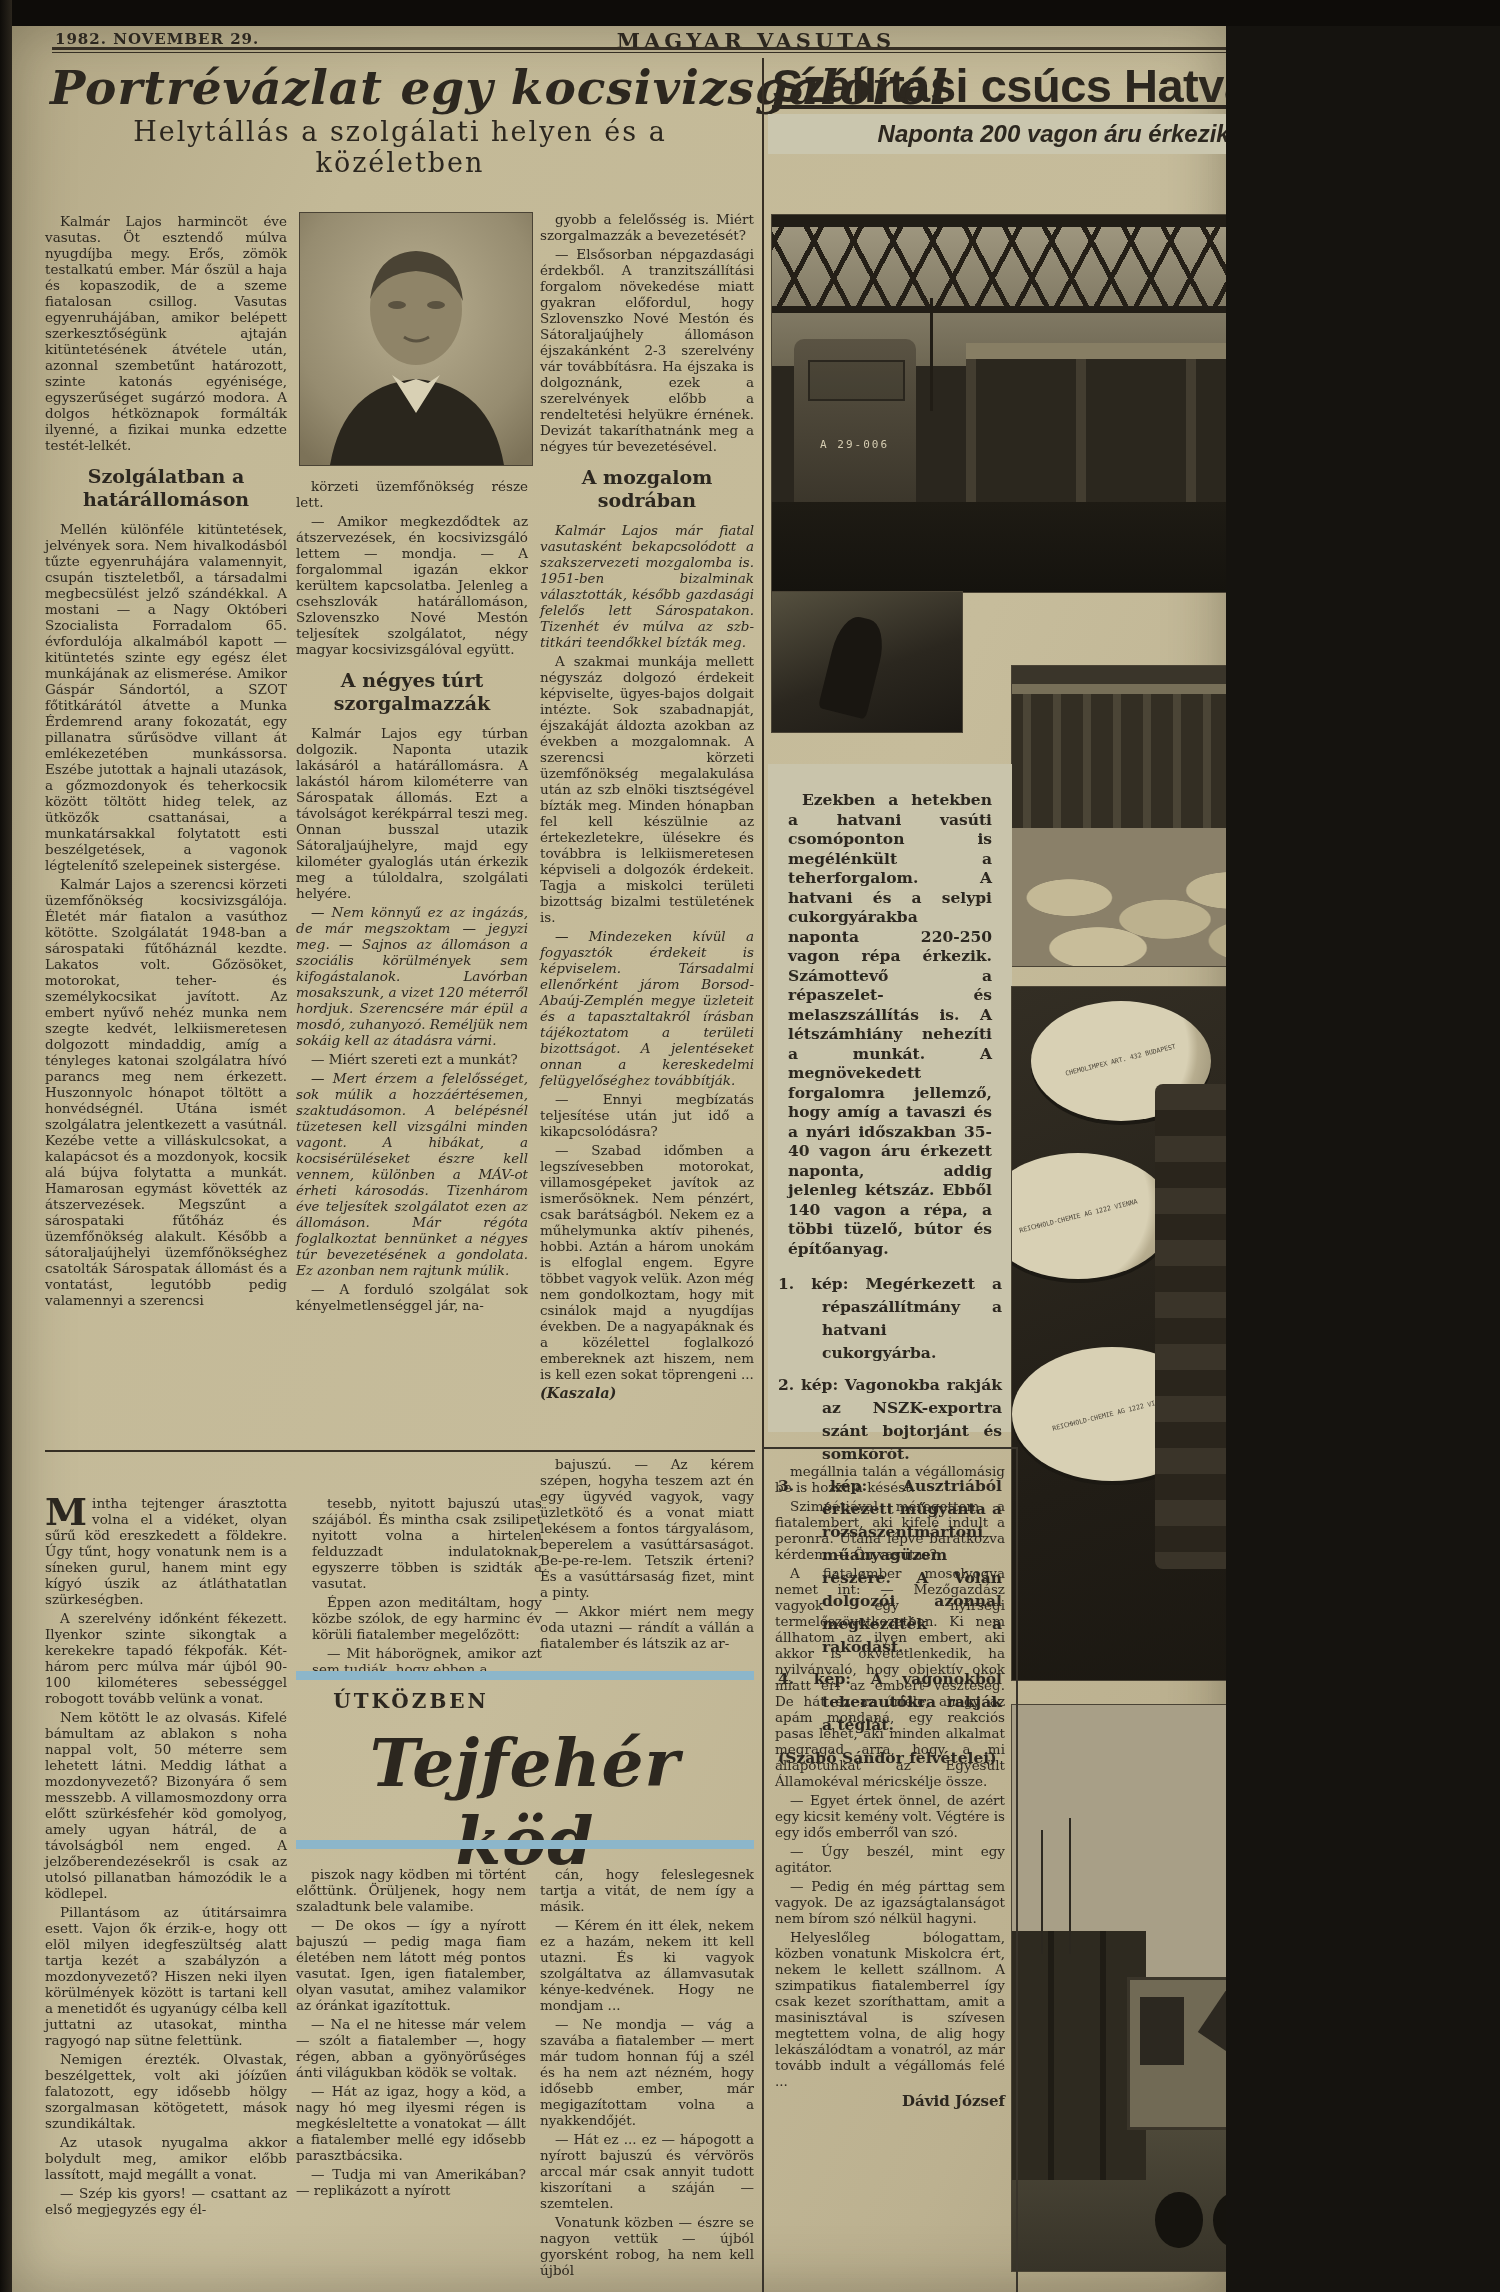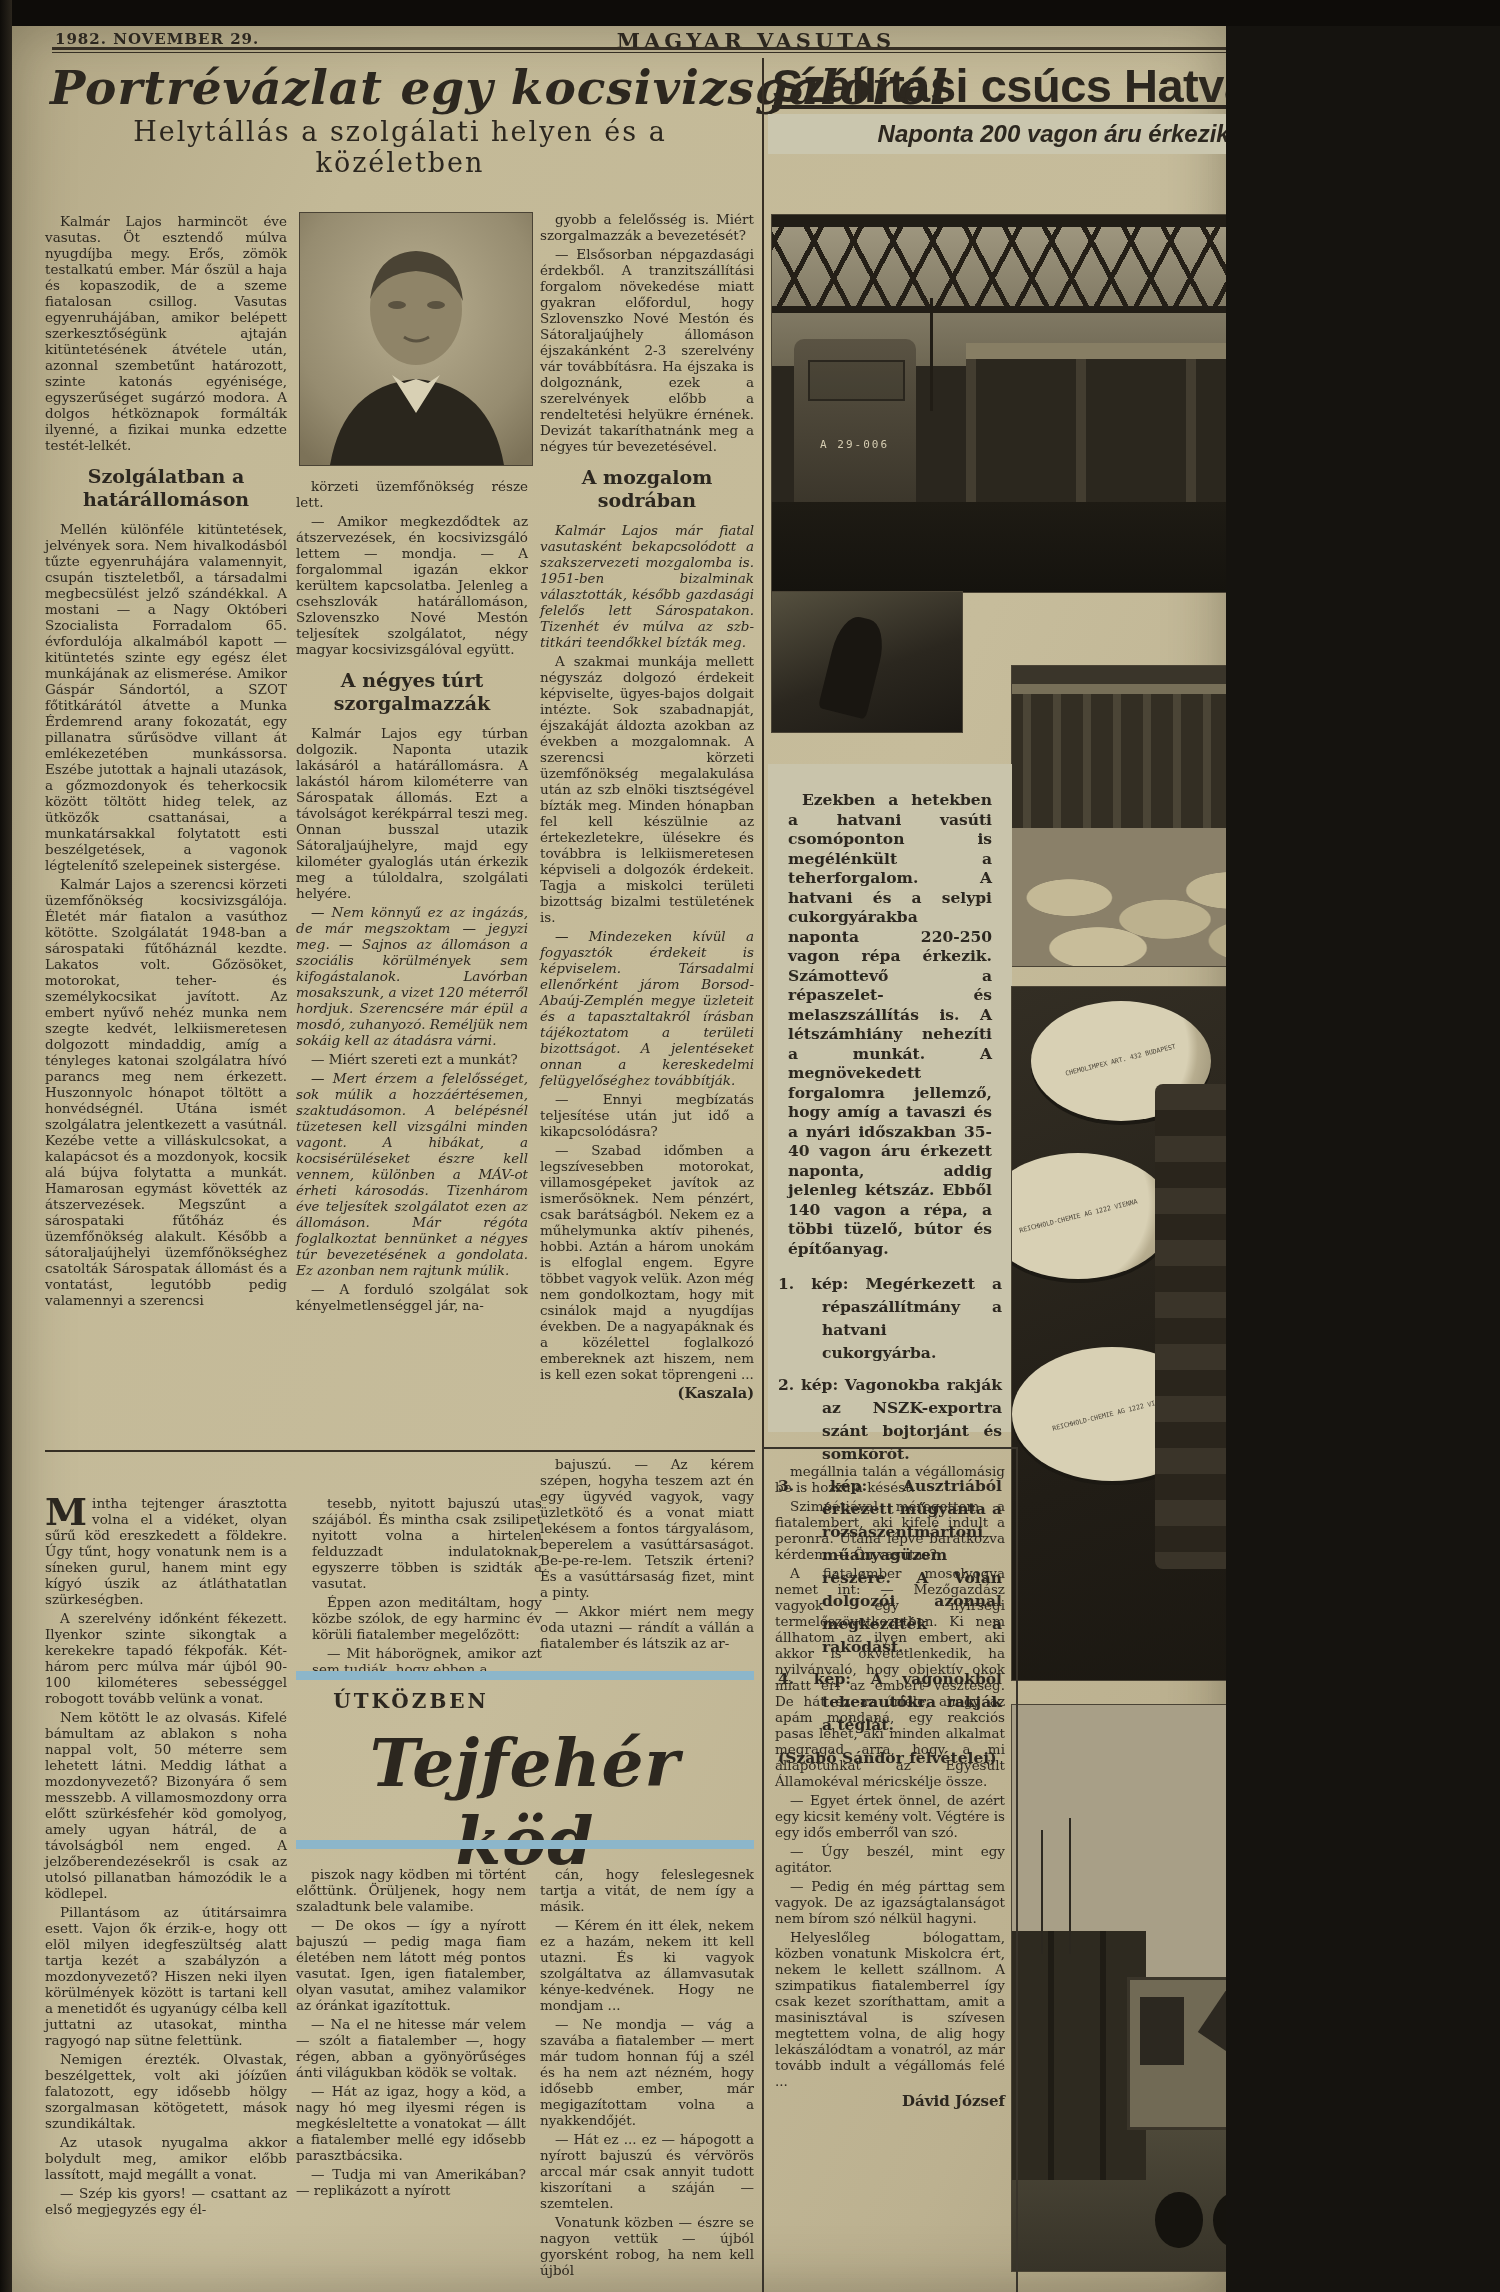--- a/index.html
+++ b/index.html
@@ -19,21 +19,21 @@
   .sub-left{font-size:27px;text-align:center;letter-spacing:2px;}
   .hl-right{font-family:"Liberation Sans",sans-serif;font-weight:bold;font-size:47px;letter-spacing:-.5px;white-space:nowrap;text-decoration:underline;}
   .sub-right{font-family:"Liberation Sans",sans-serif;font-weight:bold;font-style:italic;font-size:24px;text-align:center;}
   
   .col{font-size:13.5px;line-height:16px;text-align:justify;color:#2c271f;}
   .col p{margin:0 0 3px 0;text-indent:15px;}
   .col p.it{font-style:italic;}
   .col p.dc{text-indent:0;}
   .col p.dc::first-letter{float:left;font-size:38px;line-height:30px;font-weight:bold;padding:2px 5px 0 0;}
   .colhead{font-weight:bold;font-size:19px;text-align:center;line-height:23px;margin:12px 0 10px 0;}
-  .byline{font-weight:bold;text-align:right;margin-top:0;font-size:14.5px;}
+  .byline{font-weight:bold;margin-top:0;font-size:14.5px;font-style:italic;}
   
   .photo{position:absolute;overflow:hidden;background:#57503f;box-shadow:0 0 0 1px #4a4335;}
   .phl{position:absolute;}
   .lid{position:absolute;border-radius:50%;background:radial-gradient(circle at 42% 40%,#d8d0b4 0 64%,#b7ad8f 72%,#8f866c 100%);box-shadow:0 4px 0 #1c1913;display:flex;align-items:center;justify-content:center;}
   .lidtxt{font-size:6.5px;line-height:7.5px;color:#4c463a;transform:rotate(-14deg);text-align:center;font-family:"DejaVu Sans Mono",monospace;}
   
   #captionbox{background:#c9c4ab;padding:16px 10px 0 10px;color:#2c271f;}
   #captionbox .lead{font-weight:bold;font-size:15.5px;line-height:19.5px;text-align:justify;margin:0 0 14px 0;}
   #captionbox .lead p{margin:10px;text-indent:14px;}
   .cap{font-weight:bold;font-size:15.5px;line-height:23px;text-align:justify;margin:0 0 9px 0;padding-left:44px;text-indent:-44px;}

